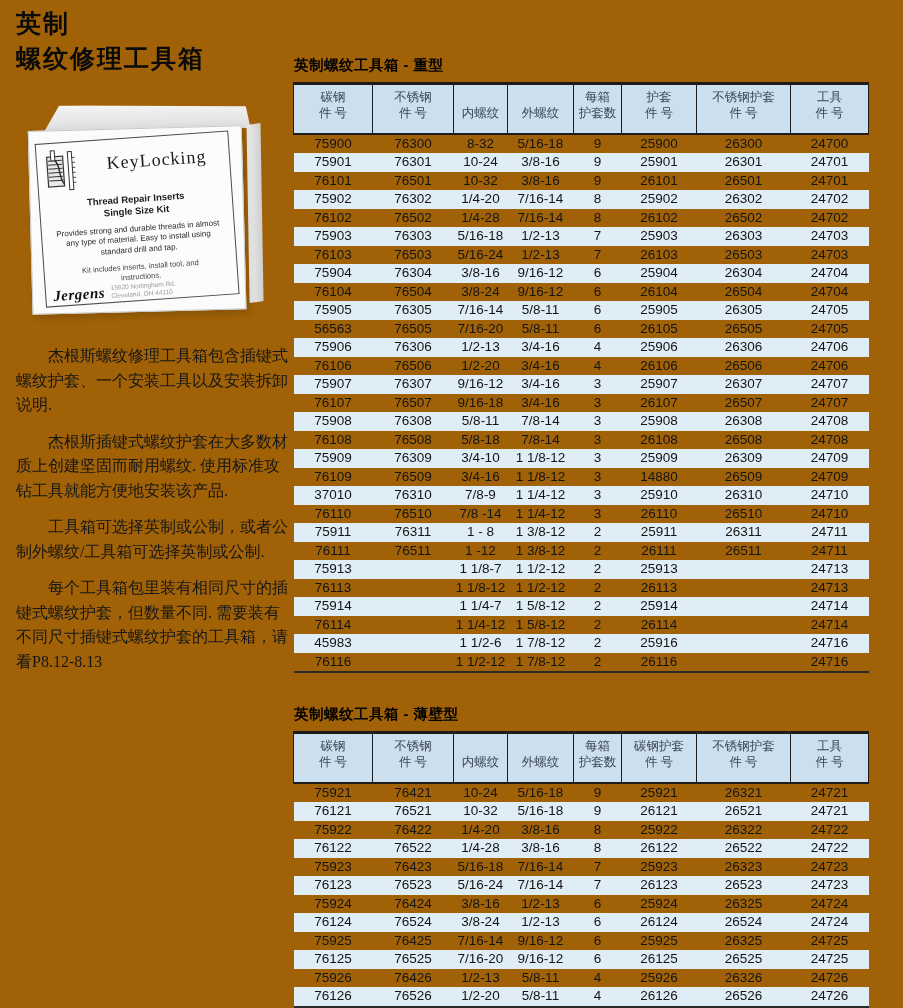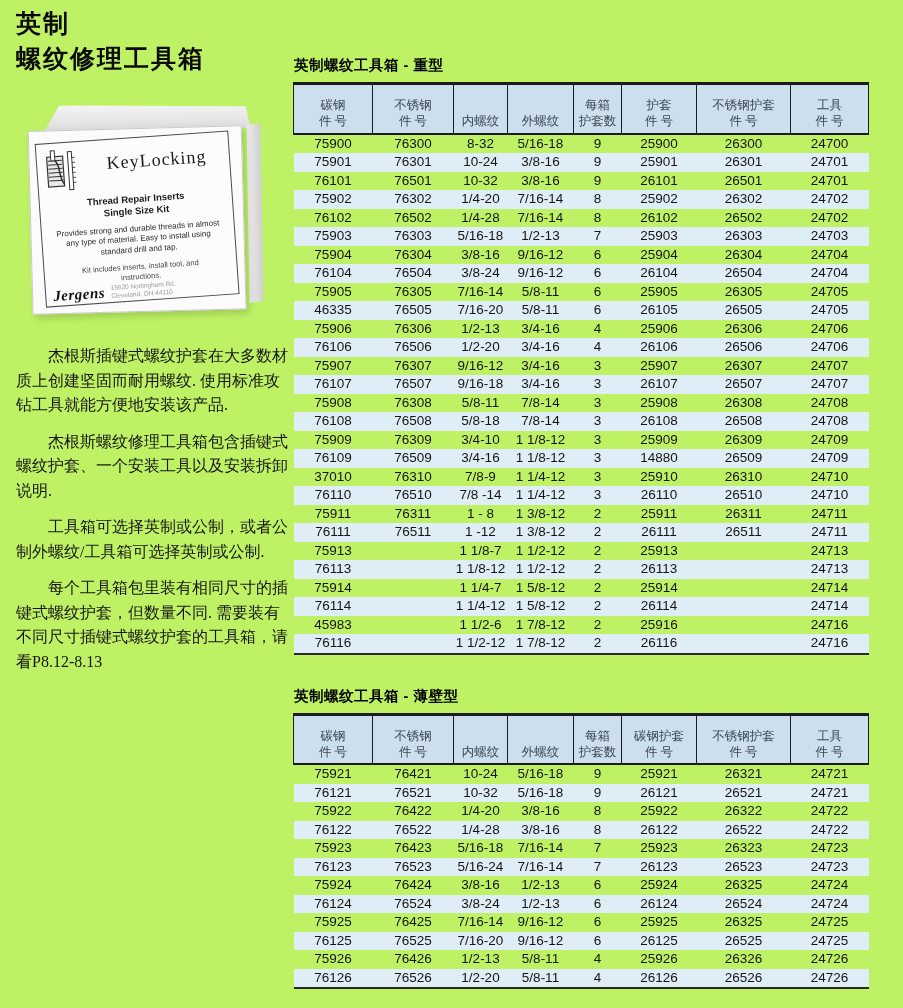--- a/index.html
+++ b/index.html
@@ -1,18 +1,18 @@
 <!DOCTYPE html>
 <html style="--header-bg: #cbdfee; --stripe-bg: #dfedf7;"><head>
 <meta charset="utf-8">
 <style>
   * { margin:0; padding:0; box-sizing:border-box; }
   html,body { background:#ffffff; }
   body { font-family:"Liberation Sans", sans-serif; color:#111; }
-  .page { position:relative; width:903px; height:1008px; background:#bef264; overflow:hidden; }
+  .page { position:relative; width:903px; height:1008px; background:#a16207; overflow:hidden; }
 
   
   .left-col { position:absolute; left:16px; top:6px; width:272px; }
   .page-title { font-weight:900; font-size:25px; line-height:35px; letter-spacing:2px; color:#0a0a0a; }
 
   
   .box-photo { position:relative; width:244px; height:216px; margin:28px 0 24px 4px; transform:rotate(-1deg); }
   .box-top { position:absolute; left:10px; top:0; width:222px; height:26px;
              background:linear-gradient(#f5f5f5,#dcdcdc);
              clip-path:polygon(7% 100%, 14% 0, 98% 16%, 100% 100%); }
@@ -48,21 +48,21 @@
   .tbl-section + .tbl-section { margin-top:32px; }
 
   table.parts { border-collapse:collapse; table-layout:fixed; width:575px;
                 border-top:3px solid #1c1c1c; border-bottom:2px solid #2a2a2a; }
   col.c1{width:79px} col.c2{width:81px} col.c3{width:54px} col.c4{width:66px}
   col.c5{width:48px} col.c6{width:75px} col.c7{width:94px} col.c8{width:78px}
 
   table.parts thead th { background:var(--header-bg); border-bottom:2px solid #1c1c1c;
                 border-right:1px solid #1c1c1c; height:50px; vertical-align:bottom;
                 font-weight:normal; font-size:12.5px; color:#3c4752; line-height:1.3;
-                padding-bottom:3px; font-family:"Liberation Serif", serif; }
+                padding-bottom:11px; font-family:"Liberation Serif", serif; }
   table.parts thead th:first-child { border-left:1px solid #1c1c1c; }
   table.parts tbody td { height:18.5px; text-align:center; font-size:13.5px; color:#141414;
                 padding:0; line-height:18.5px; font-family:"Liberation Sans", sans-serif; }
   table.parts tbody tr:nth-child(even) { background:var(--stripe-bg); }
 </style>
 </head>
 <body>
 
 <div class="page">
 
@@ -107,22 +107,22 @@
           <div class="label-desc">Provides strong and durable threads in almost any type of material. Easy to install using standard drill and tap.</div>
           <div class="label-includes">Kit includes inserts, install tool, and instructions.</div>
           <div class="logo-row">
             <span class="jergens">Jergens</span>
             <span class="addr">15620 Nottingham Rd. Cleveland, OH 44110</span>
           </div>
         </div>
       </div>
     </div>
 
+    <p class="para">杰根斯螺纹修理工具箱包含插键式螺纹护套、一个安装工具以及安装拆卸说明.</p>
     <p class="para">杰根斯插键式螺纹护套在大多数材质上创建坚固而耐用螺纹. 使用标准攻钻工具就能方便地安装该产品.</p>
-    <p class="para">杰根斯螺纹修理工具箱包含插键式螺纹护套、一个安装工具以及安装拆卸说明.</p>
     <p class="para">工具箱可选择英制或公制，或者公制外螺纹/工具箱可选择英制或公制.</p>
     <p class="para">每个工具箱包里装有相同尺寸的插键式螺纹护套，但数量不同. 需要装有不同尺寸插键式螺纹护套的工具箱，请看P8.12-8.13</p>
   </div>
 
   <div class="right-col">
 
     <section class="tbl-section">
       <h2 class="tbl-title">英制螺纹工具箱 - 重型</h2>
       <table class="parts">
         <colgroup>
@@ -224,20 +224,30 @@
               <td>75903</td>
               <td>76303</td>
               <td>5/16-18</td>
               <td>1/2-13</td>
               <td>7</td>
               <td>25903</td>
               <td>26303</td>
               <td>24703</td>
             </tr>
             <tr>
+              <td>76103</td>
+              <td>76503</td>
+              <td>5/16-24</td>
+              <td>1/2-13</td>
+              <td>7</td>
+              <td>26103</td>
+              <td>26503</td>
+              <td>24703</td>
+            </tr>
+            <tr>
               <td>75904</td>
               <td>76304</td>
               <td>3/8-16</td>
               <td>9/16-12</td>
               <td>6</td>
               <td>25904</td>
               <td>26304</td>
               <td>24704</td>
             </tr>
             <tr>
@@ -254,21 +264,21 @@
               <td>75905</td>
               <td>76305</td>
               <td>7/16-14</td>
               <td>5/8-11</td>
               <td>6</td>
               <td>25905</td>
               <td>26305</td>
               <td>24705</td>
             </tr>
             <tr>
-              <td>46335</td>
+              <td>56563</td>
               <td>76505</td>
               <td>7/16-20</td>
               <td>5/8-11</td>
               <td>6</td>
               <td>26105</td>
               <td>26505</td>
               <td>24705</td>
             </tr>
             <tr>
               <td>75906</td>

